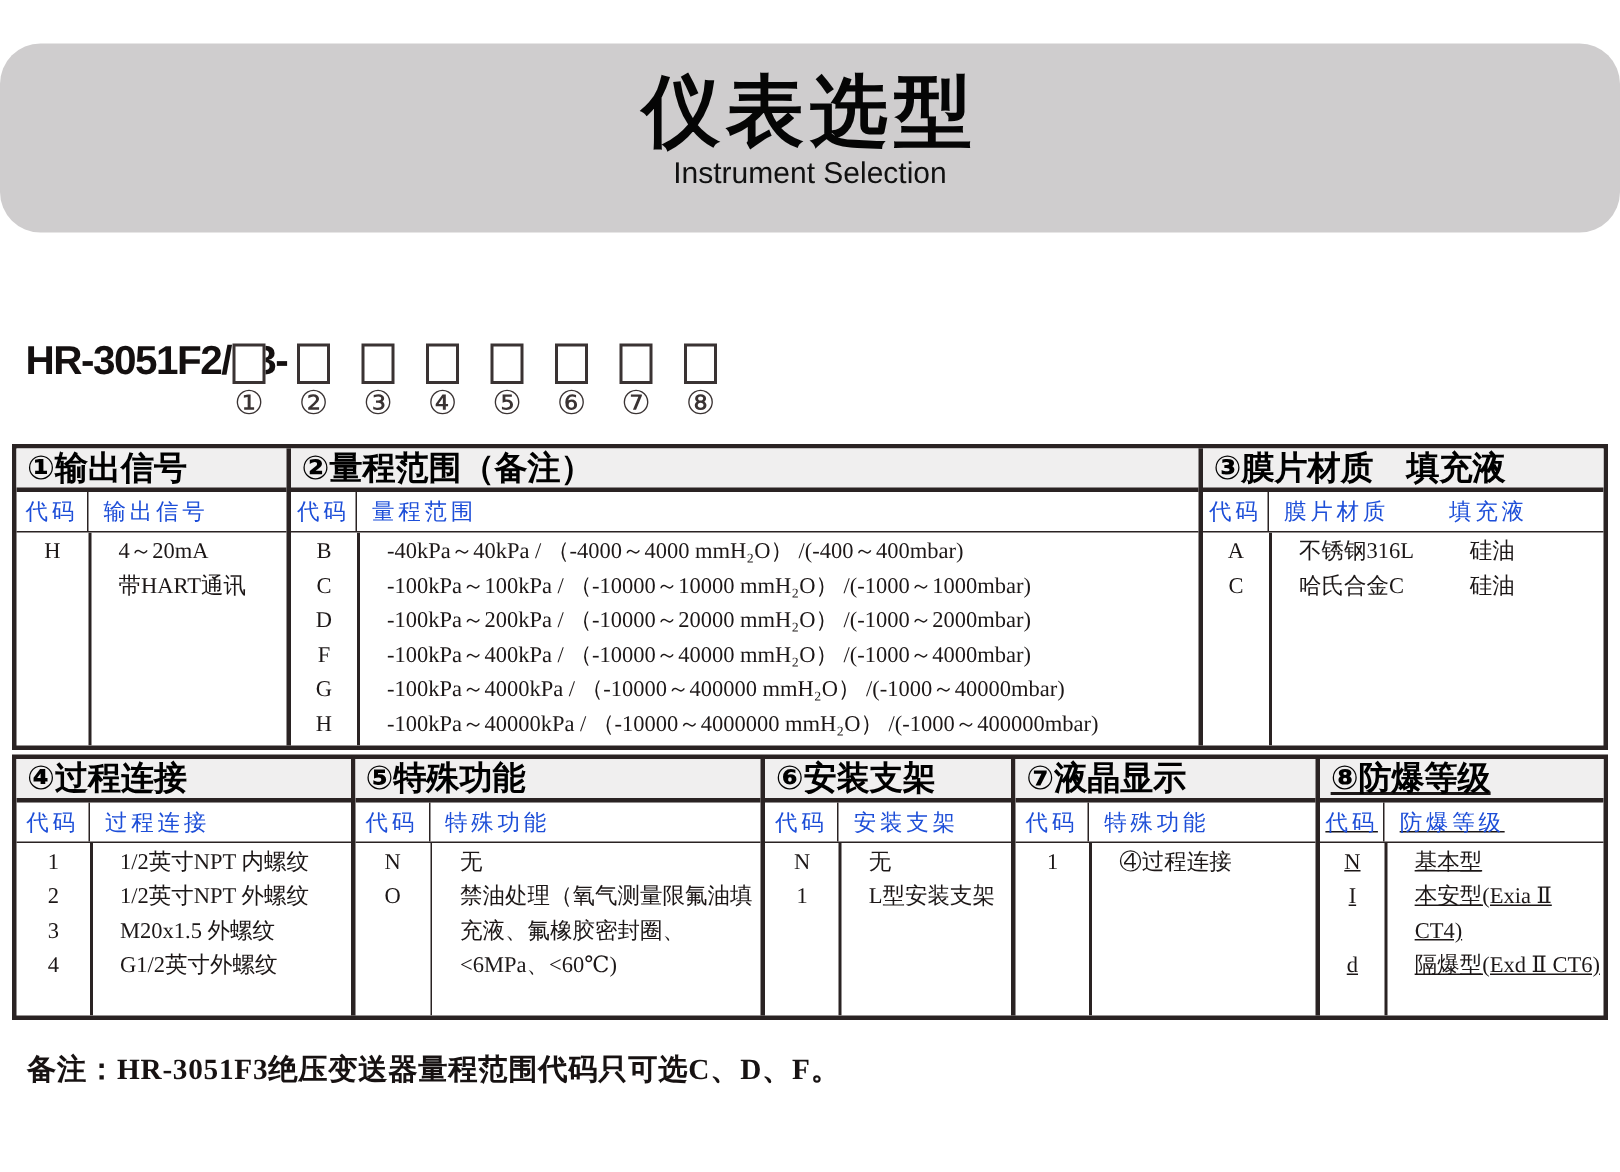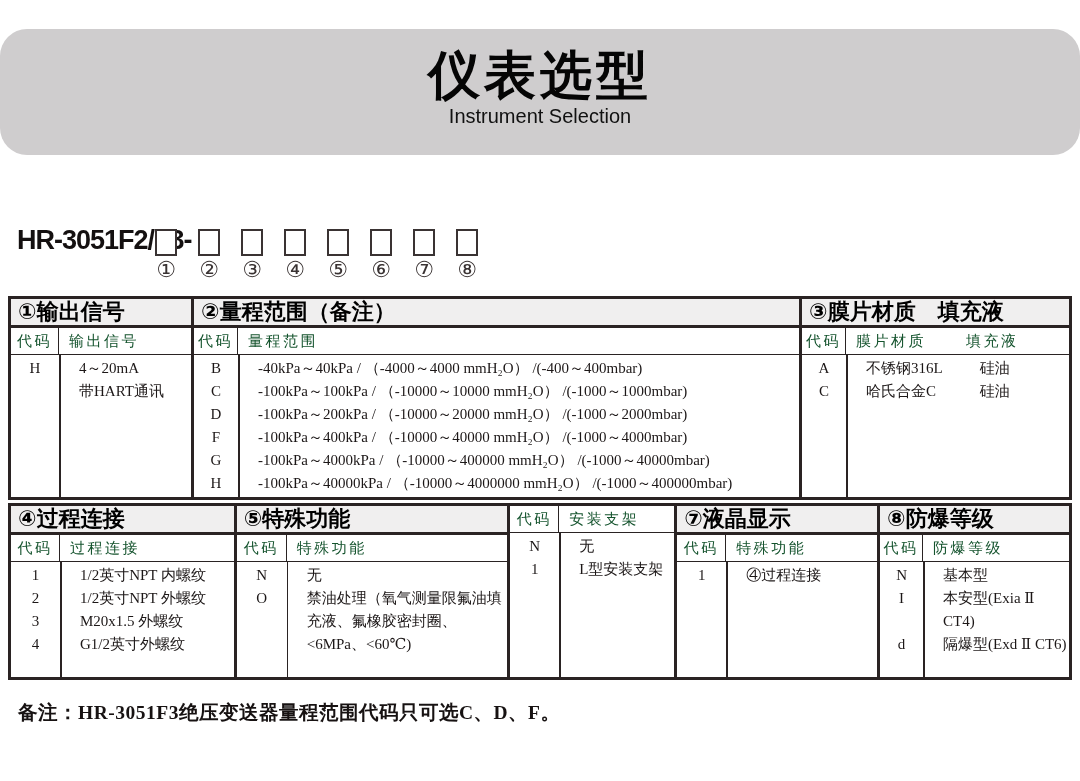--- a/index.html
+++ b/index.html
@@ -52,21 +52,21 @@
   .sec.bl { border-left:3px solid #2a2323; }
   .sec-h {
     height:29px; box-sizing:border-box; background:#f0efef;
     border-bottom:3px solid #2a2323;
     font-family:"Liberation Sans","DejaVu Sans",sans-serif;
     font-weight:bold; font-size:22px; color:#000000;
     display:flex; align-items:center; padding-left:7px; white-space:nowrap; overflow:hidden;
   }
   .sub-h {
     height:27px; box-sizing:border-box; border-bottom:1.5px solid #2a2323;
-    display:flex; font-size:15px; letter-spacing:2.5px; color:#14532d; white-space:nowrap;
+    display:flex; font-size:15px; letter-spacing:2.5px; color:#1d4ed8; white-space:nowrap;
   }
   .sub-code {
     box-sizing:border-box; border-right:1.5px solid #2a2323;
     display:flex; align-items:center; justify-content:center; flex:none;
   }
   .sub-label { flex:1; display:flex; align-items:center; padding-left:10px; overflow:hidden; }
   .data { flex:1; position:relative; font-size:15px; padding-top:2px; overflow:hidden; }
   .vdiv { position:absolute; top:0; bottom:0; width:1.5px; background:#2a2323; }
   .drow { display:flex; line-height:23px; }
   .dcode { flex:none; text-align:center; }
@@ -74,21 +74,21 @@
   .mat { display:inline-block; width:110px; }
 
   
   .t1s1 { width:180px; } .t1s2 { width:608px; } .t1s3 { width:270px; }
   .cw48 { width:48px; } .cw44 { width:44px; }
   .t1s1 .vdiv { left:48px; } .t1s2 .vdiv { left:44px; } .t1s3 .vdiv { left:44px; }
   .t1s1 .dcode { width:48px; } .t1s2 .dcode { width:44px; } .t1s3 .dcode { width:44px; }
 
   
   .t2s1 { width:224px; } .t2s2 { width:275px; } .t2s3 { width:168px; }
-  .t2s4 { width:204px; } .t2s5 { width:193px; }
+  .t2s4 { width:204px; } .t2s5 { width:193px;text-decoration:underline; }
   .cw49 { width:49px; } .cw50 { width:50px; } .cw43 { width:43px; }
   .t2s1 .vdiv { left:49px; } .t2s2 .vdiv { left:50px; } .t2s3 .vdiv { left:49px; }
   .t2s4 .vdiv { left:49px; } .t2s5 .vdiv { left:43px; }
   .t2s1 .dcode { width:49px; } .t2s2 .dcode { width:50px; } .t2s3 .dcode { width:49px; }
   .t2s4 .dcode { width:49px; } .t2s5 .dcode { width:43px; }
 
   
   .note {
     position:absolute; left:18px; top:699px;
     font-weight:bold; font-size:19.5px; color:#171212; letter-spacing:0.5px;
@@ -252,20 +252,21 @@
           <div class="dlabel">无</div>
         </div>
         <div class="drow">
           <div class="dcode">O</div>
           <div class="dlabel">禁油处理（氧气测量限氟油填充液、氟橡胶密封圈、&lt;6MPa、&lt;60℃)</div>
         </div>
       </div>
     </div>
 
     <div class="sec bl t2s3">
+      <div class="sec-h">⑥安装支架</div>
       <div class="sub-h">
         <div class="sub-code cw49">代码</div>
         <div class="sub-label">安装支架</div>
       </div>
       <div class="data">
         <div class="vdiv"></div>
         <div class="drow">
           <div class="dcode">N</div>
           <div class="dlabel">无</div>
         </div>

